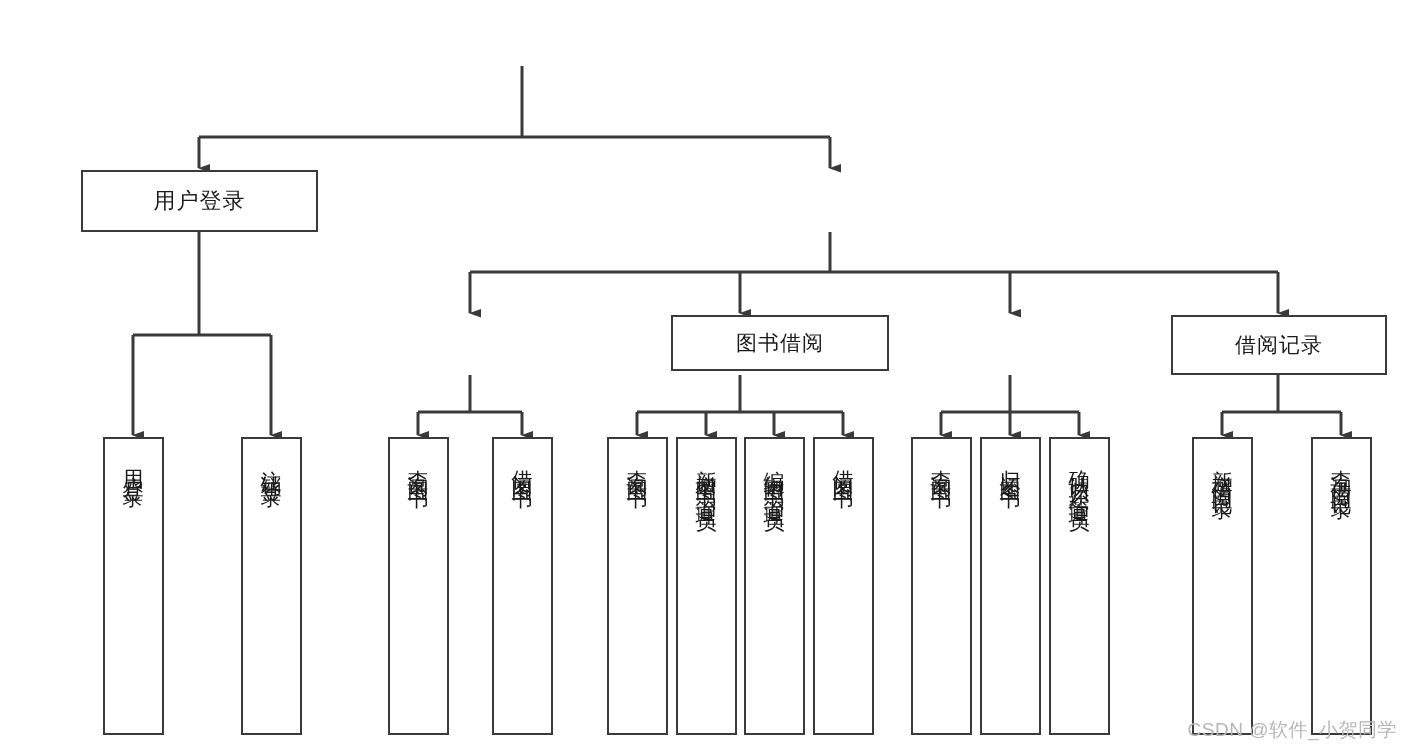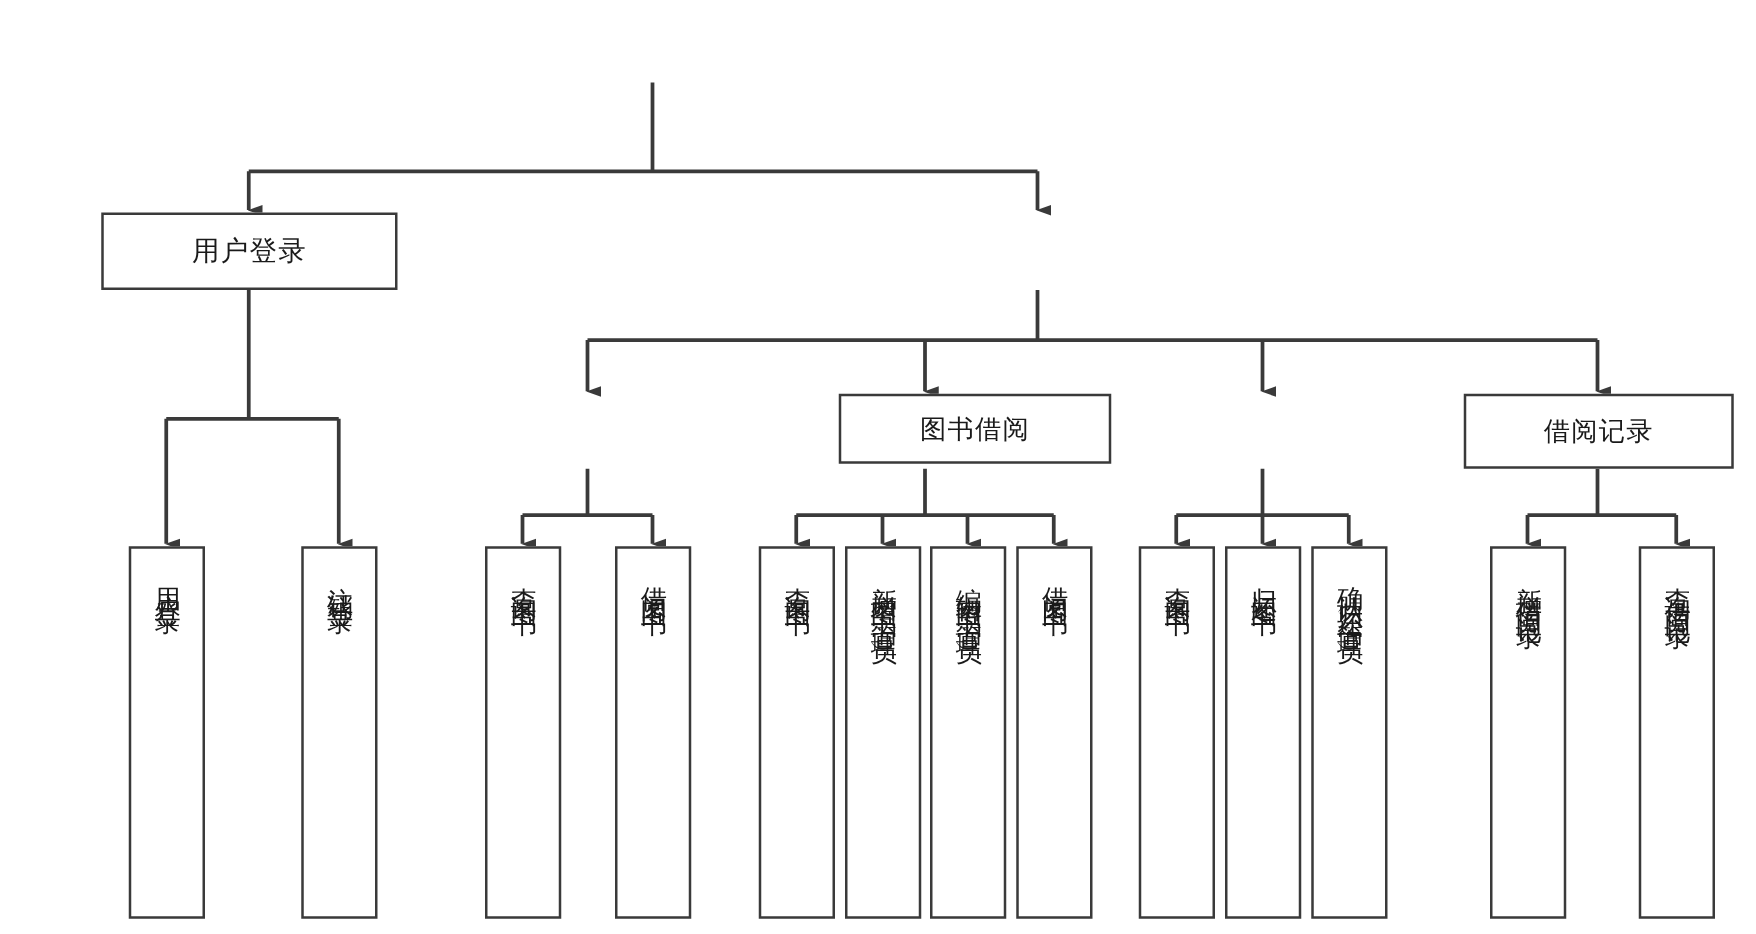--- a/index.html
+++ b/index.html
@@ -178,14 +178,15 @@
     <span class="vtext">确认归还（管理员）</span>
   </div>
 
   <div class="node leaf" style="left:1192px; top:437px; width:61px; height:298px;">
     <span class="vtext">新增借阅记录</span>
   </div>
   <div class="node leaf" style="left:1311px; top:437px; width:61px; height:298px;">
     <span class="vtext">查询借阅记录</span>
   </div>
 
+  <div class="watermark">CSDN @软件_小贺同学</div>
 
 </div>
 
 </body></html>

